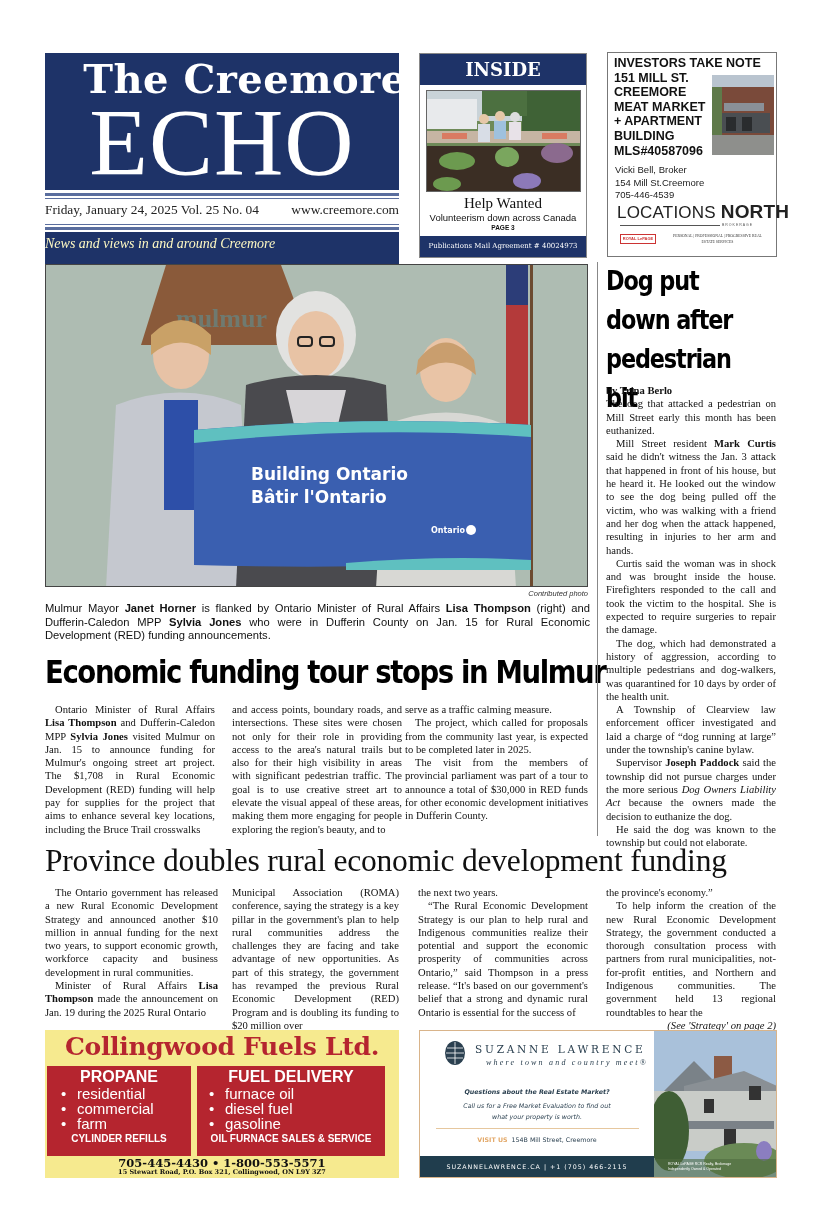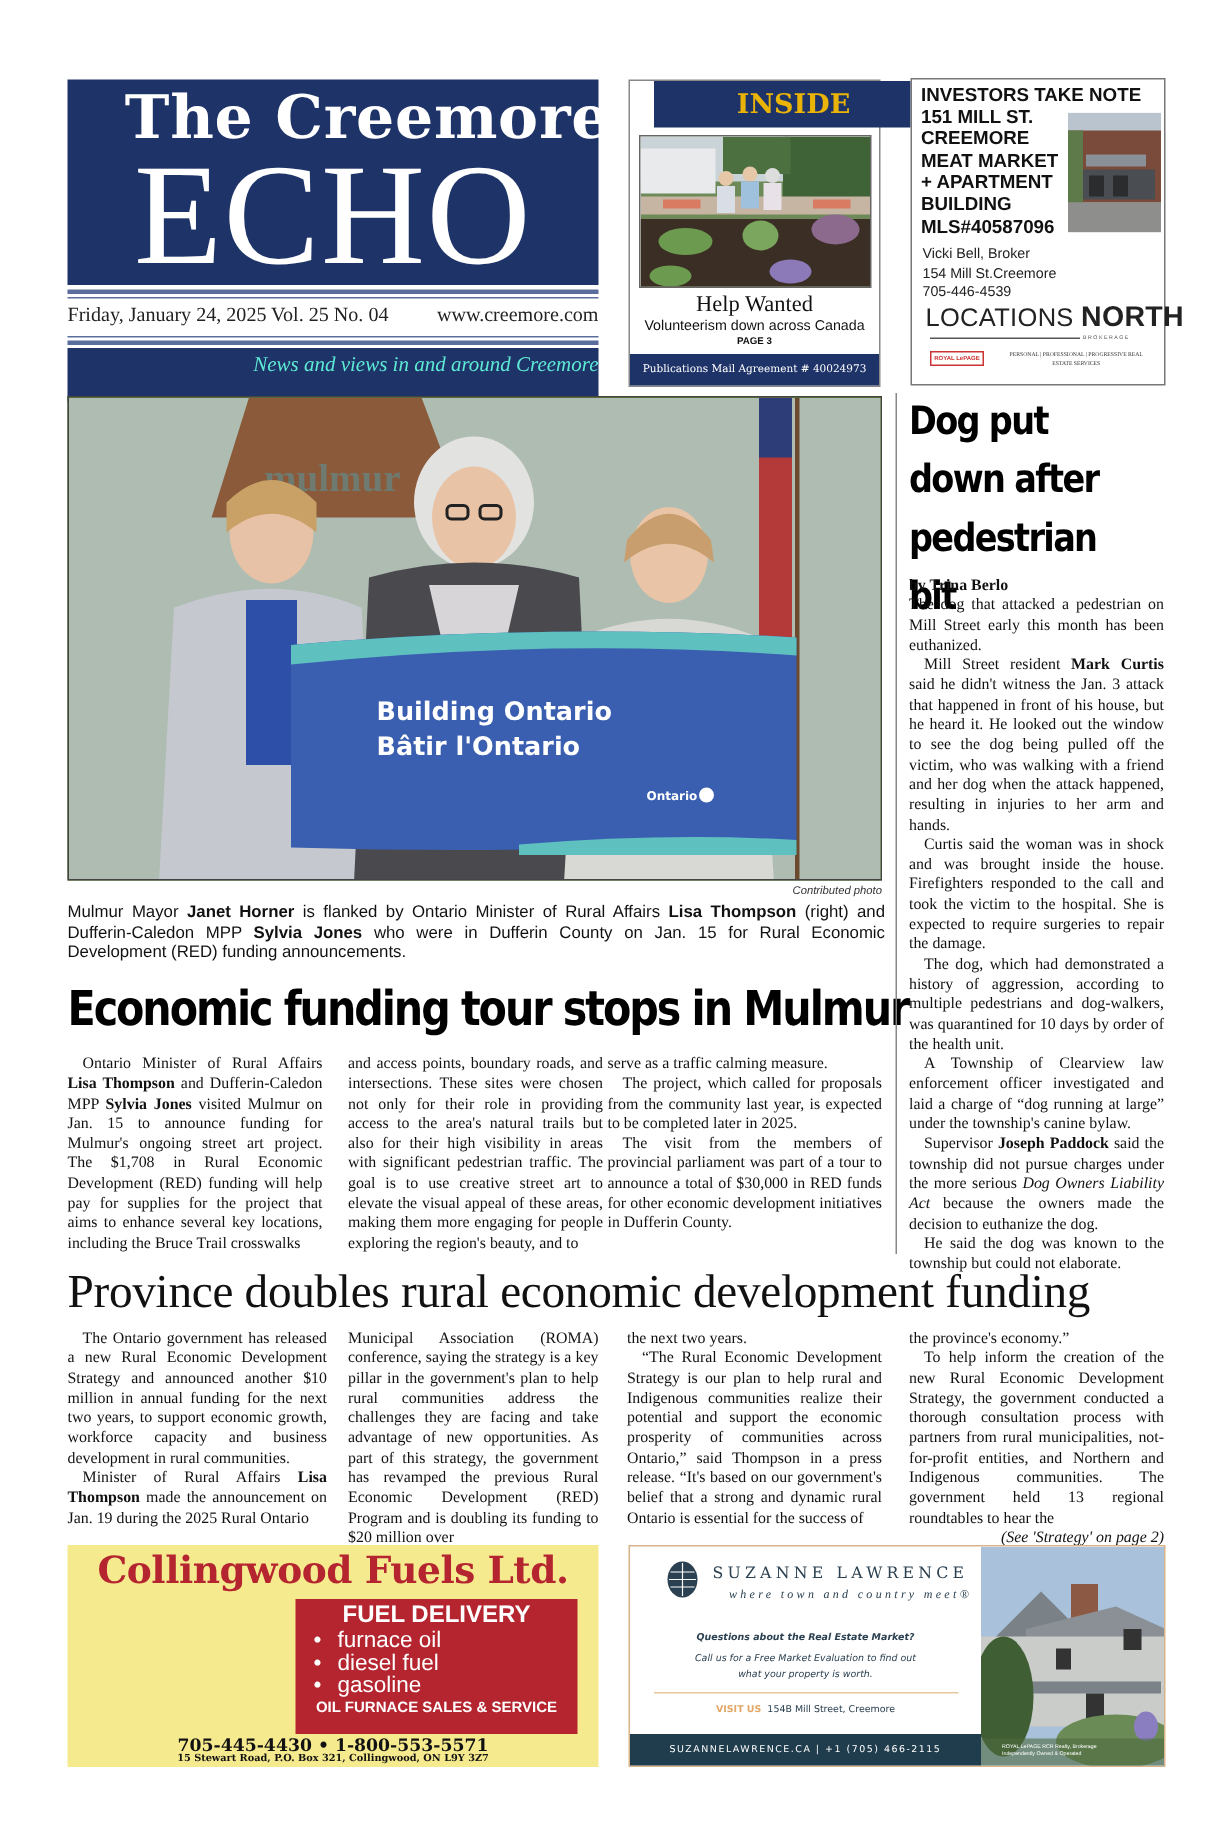--- a/index.html
+++ b/index.html
@@ -10,25 +10,25 @@
   
   .masthead { left: 45px; top: 53px; width: 354px; height: 203px; }
   .mast-box { position: absolute; left: 0; top: 0; width: 354px; height: 137px; background: #1e3368; }
   .mast-line1 { position: absolute; left: 0; top: 4px; width: 400px; text-align: center; color: #fff; font-family: "DejaVu Serif", serif; font-weight: bold; font-size: 40px; letter-spacing: 0.5px; line-height: 44px; }
   .mast-line2 { position: absolute; left: 0; top: 44px; width: 354px; text-align: center; color: #fff; font-family: "Liberation Serif", serif; font-size: 96px; line-height: 92px; letter-spacing: 1px; }
   .rule-a { position: absolute; left: 0; top: 140px; width: 354px; height: 3px; background: #5a6e9e; }
   .rule-b { position: absolute; left: 0; top: 145px; width: 354px; height: 1px; background: #5a6e9e; }
   .dateline { position: absolute; left: 0; top: 148px; width: 354px; display: flex; justify-content: space-between; font-size: 13.4px; color: #222; line-height: 18px; }
   .rule-c { position: absolute; left: 0; top: 171px; width: 354px; height: 1px; background: #5a6e9e; }
   .rule-d { position: absolute; left: 0; top: 174px; width: 354px; height: 3px; background: #5a6e9e; }
-  .tagline { position: absolute; left: 0; top: 179px; width: 354px; height: 36px; background: #1e3368; color: #5eead4; text-align: right; font-style: italic; font-size: 14px; line-height: 24px; }
+  .tagline { position: absolute; left: 0; top: 179px; width: 354px; height: 36px; background: #1e3368; color: #fef9c3; text-align: left; font-style: italic; font-size: 14px; line-height: 24px; }
 
   
   .inside { left: 419px; top: 53px; width: 168px; height: 205px; border: 1px solid #888; background: #fff; }
-  .inside-head { position: absolute; left: 16px; top: 0; width: 186px; height: 31px; background: #1e3368; color: #eab308; text-align: center; font-family: "DejaVu Serif", serif; font-weight: bold; font-size: 18px; line-height: 31px; }
+  .inside-head { position: absolute; left: 0; top: 0; width: 166px; height: 31px; background: #1e3368; color: #ffffff; text-align: center; font-family: "DejaVu Serif", serif; font-weight: bold; font-size: 18px; line-height: 31px; }
   .inside-photo { position: absolute; left: 6px; top: 36px; width: 155px; height: 102px; overflow: hidden; border: 1px solid #666; }
   .inside-title { position: absolute; left: 0; top: 141px; width: 166px; text-align: center; font-size: 15px; line-height: 17px; }
   .inside-sub { position: absolute; left: 0; top: 158px; width: 166px; text-align: center; font-family: "Liberation Sans", sans-serif; font-size: 9.5px; line-height: 12px; }
   .inside-page { position: absolute; left: 0; top: 169px; width: 166px; text-align: center; font-family: "Liberation Sans", sans-serif; font-weight: bold; font-size: 6.5px; line-height: 9px; }
   .inside-foot { position: absolute; left: 0; top: 182px; width: 166px; height: 21px; background: #1e3368; color: #fff; text-align: center; font-family: "DejaVu Serif", serif; font-weight: normal; font-size: 7px; line-height: 21px; }
 
   
   .inv { left: 607px; top: 52px; width: 170px; height: 205px; border: 1px solid #777; background: #fff; }
   .inv-headline { position: absolute; left: 6px; top: 3px; width: 162px; font-family: "Liberation Sans", sans-serif; font-weight: bold; font-size: 12.5px; line-height: 14.6px; color: #111; }
   .inv-headline span { display: block; white-space: nowrap; }
@@ -270,20 +270,27 @@
   <p>“The Rural Economic Development Strategy is our plan to help rural and Indigenous communities realize their potential and support the economic prosperity of communities across Ontario,” said Thompson in a press release. “It's based on our government's belief that a strong and dynamic rural Ontario is essential for the success of</p>
 </div>
 <div class="abs bodytext p4">
   <p class="noindent">the province's economy.”</p>
   <p>To help inform the creation of the new Rural Economic Development Strategy, the government conducted a thorough consultation process with partners from rural municipalities, not-for-profit entities, and Northern and Indigenous communities. The government held 13 regional roundtables to hear the</p>
   <p class="noindent seeref">(See 'Strategy' on page 2)</p>
 </div>
 
 <div class="abs fuels">
   <div class="fuels-title">Collingwood Fuels Ltd.</div>
+  <div class="fuels-box left">
+    <div class="fb-head">PROPANE</div>
+    <div class="fb-item">residential</div>
+    <div class="fb-item">commercial</div>
+    <div class="fb-item">farm</div>
+    <div class="fb-foot">CYLINDER REFILLS</div>
+  </div>
   <div class="fuels-box right">
     <div class="fb-head">FUEL DELIVERY</div>
     <div class="fb-item">furnace oil</div>
     <div class="fb-item">diesel fuel</div>
     <div class="fb-item">gasoline</div>
     <div class="fb-foot">OIL FURNACE SALES &amp; SERVICE</div>
   </div>
   <div class="fuels-phone">705-445-4430 • 1-800-553-5571</div>
   <div class="fuels-addr">15 Stewart Road, P.O. Box 321, Collingwood, ON L9Y 3Z7</div>
 </div>

